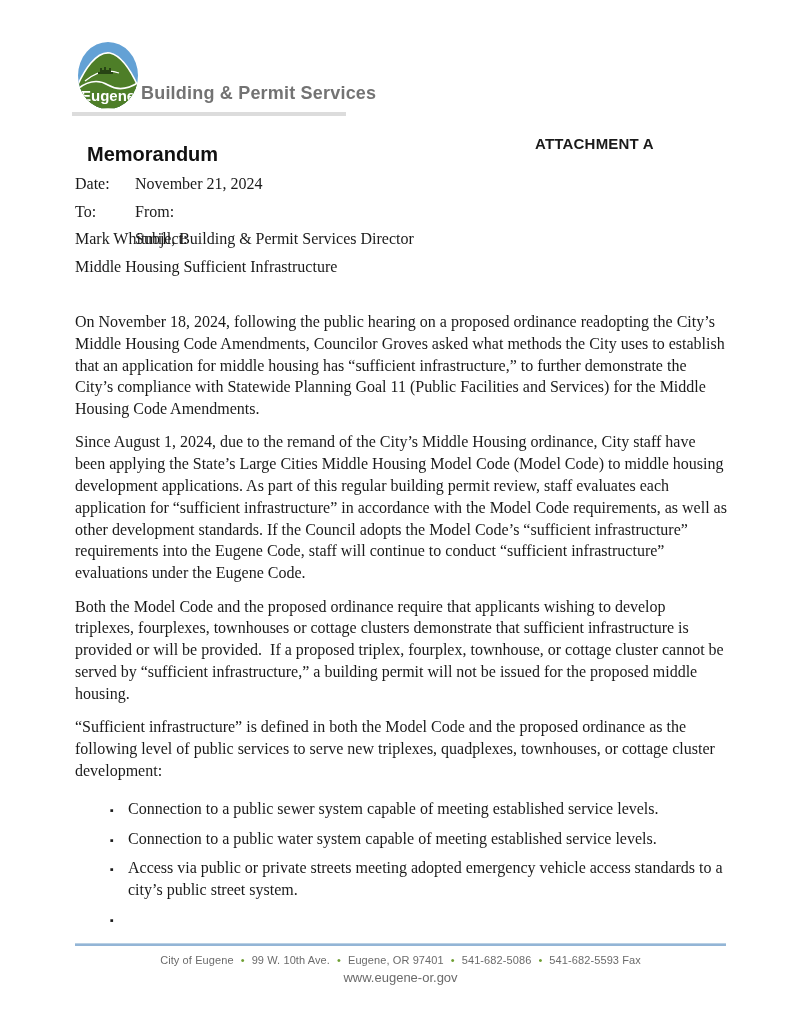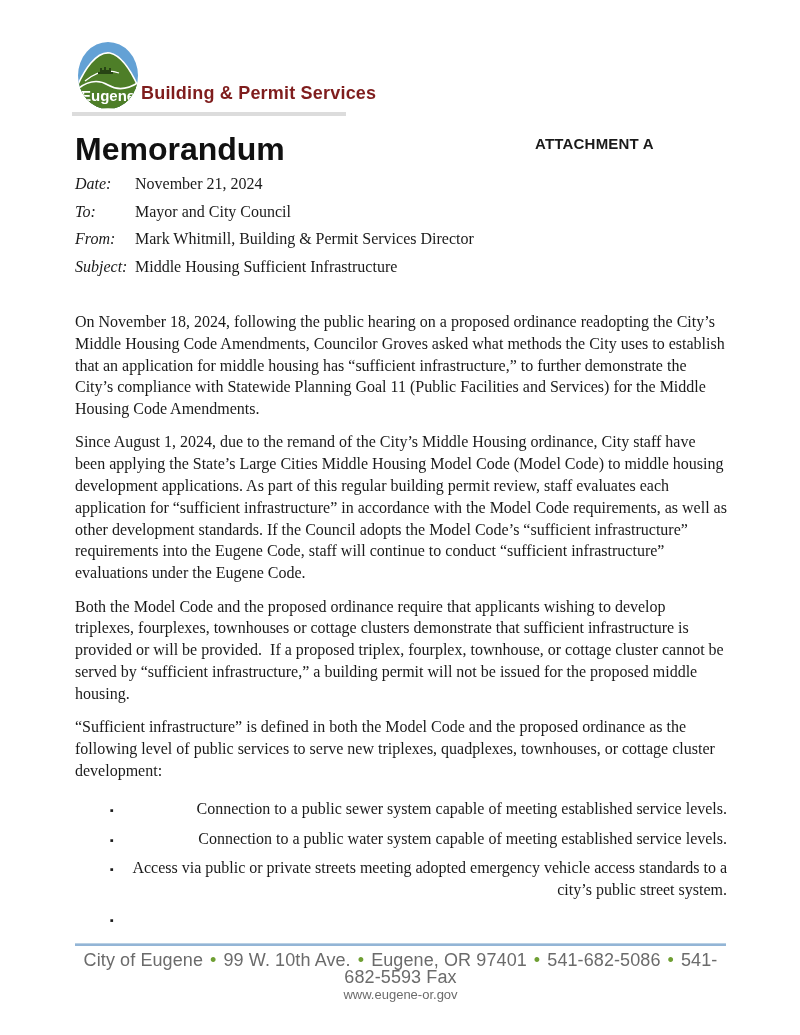--- a/index.html
+++ b/index.html
@@ -11,67 +11,67 @@
     overflow: hidden;
     font-family: "Liberation Serif", "DejaVu Serif", serif;
     color: #1a1a1a;
   }
 
   
   .logo { position: absolute; left: 78px; top: 42px; width: 60px; height: 67px; }
   .brand-title {
     position: absolute; left: 141px; top: 83px;
     font-family: "Liberation Sans", sans-serif;
-    font-weight: 700; font-size: 18px; color: #7f1d1d; letter-spacing: 0.2px;
+    font-weight: 700; font-size: 18px; color: #737373; letter-spacing: 0.2px;
     white-space: nowrap;
   }
   .header-bar {
     position: absolute; left: 72px; top: 112px;
     width: 274px; height: 4px; background: #dcdcdc;
   }
   .attachment {
     position: absolute; left: 535px; top: 99px;
     font-family: "Liberation Sans", sans-serif;
     font-weight: 600; font-size: 15px; color: #1a1a1a; letter-spacing: 0.2px;
     white-space: nowrap;
     margin-top: 36px;
   }
 
   
   .title {
-    position: absolute; left: 75px; top: 131px; margin: 0;
+    position: absolute; left: 75px; top: 131px; margin: 12px;
     font-family: "Liberation Sans", sans-serif;
-    font-weight: 700; font-size: 32px; color: #111111;
+    font-weight: 700; font-size: 20px; color: #111111;
   }
   .meta {
     position: absolute; left: 75px; top: 170px;
     display: grid; grid-template-columns: 60px auto;
     font-size: 16px; line-height: 27.6px;
   }
-  .meta-label { white-space: nowrap; font-style: italic; }
+  .meta-label { white-space: nowrap; }
   .meta-value { white-space: nowrap; }
 
   
   .content {
     position: absolute; left: 75px; top: 311px; width: 652px;
     font-size: 16px; line-height: 21.8px;
   }
   .content p { margin: 0 0 11.5px 0; white-space: pre-wrap; }
   .bullet-list { margin: 17px 0 0 0; padding: 0; list-style: none; }
-  .bullet-list li { position: relative; padding-left: 53px; margin-bottom: 7.5px; text-align: right; }
+  .bullet-list li { position: relative; padding-left: 53px; margin-bottom: 7.5px; }
   .marker { position: absolute; left: 35px; top: 0; }
   .marker::before { content: "\25AA"; font-size: 11px; line-height: 21.8px; }
 
   
   .footer { position: absolute; left: 75px; top: 943px; width: 651px; text-align: center; }
   .footer-rule { width: 100%; height: 3px; background: #93b5d6; border-top: 1px solid #b9d0e4; box-sizing: border-box; }
   .footer-line {
     margin-top: 6px;
     font-family: "Liberation Sans", sans-serif;
-    font-size: 18px; line-height: 17px; color: #6b6b6b; letter-spacing: 0.1px;
+    font-size: 11px; line-height: 17px; color: #6b6b6b; letter-spacing: 0.1px;
   }
   .footer-website {
     font-family: "Liberation Sans", sans-serif;
     font-size: 13px; line-height: 17px; color: #6b6b6b;
   }
   .dot { display: inline-block; margin: 0 7px; color: #6f9f33; }
   .dot::before { content: "\2022"; }
 </style>
 </head>
 <body>
@@ -98,21 +98,20 @@
   <div class="brand-title">Building &amp; Permit Services</div>
   <div class="header-bar"></div>
   <div class="attachment">ATTACHMENT A</div>
 
   <h1 class="title">Memorandum</h1>
 
   <div class="meta">
     <span class="meta-label">Date:</span>
     <span class="meta-value">November 21, 2024</span>
     <span class="meta-label">To:</span>
-    <span class="meta-value">Mayor and City Council</span>
     <span class="meta-label">From:</span>
     <span class="meta-value">Mark Whitmill, Building &amp; Permit Services Director</span>
     <span class="meta-label">Subject:</span>
     <span class="meta-value">Middle Housing Sufficient Infrastructure</span>
   </div>
 
   <div class="content">
     <p>On November 18, 2024, following the public hearing on a proposed ordinance readopting the City’s Middle Housing Code Amendments, Councilor Groves asked what methods the City uses to establish that an application for middle housing has “sufficient infrastructure,” to further demonstrate the City’s compliance with Statewide Planning Goal 11 (Public Facilities and Services) for the Middle Housing Code Amendments.</p>
     <p>Since August 1, 2024, due to the remand of the City’s Middle Housing ordinance, City staff have been applying the State’s Large Cities Middle Housing Model Code (Model Code) to middle housing development applications. As part of this regular building permit review, staff evaluates each application for “sufficient infrastructure” in accordance with the Model Code requirements, as well as other development standards. If the Council adopts the Model Code’s “sufficient infrastructure” requirements into the Eugene Code, staff will continue to conduct “sufficient infrastructure” evaluations under the Eugene Code.</p>
     <p>Both the Model Code and the proposed ordinance require that applicants wishing to develop triplexes, fourplexes, townhouses or cottage clusters demonstrate that sufficient infrastructure is provided or will be provided.  If a proposed triplex, fourplex, townhouse, or cottage cluster cannot be served by “sufficient infrastructure,” a building permit will not be issued for the proposed middle housing.</p>

